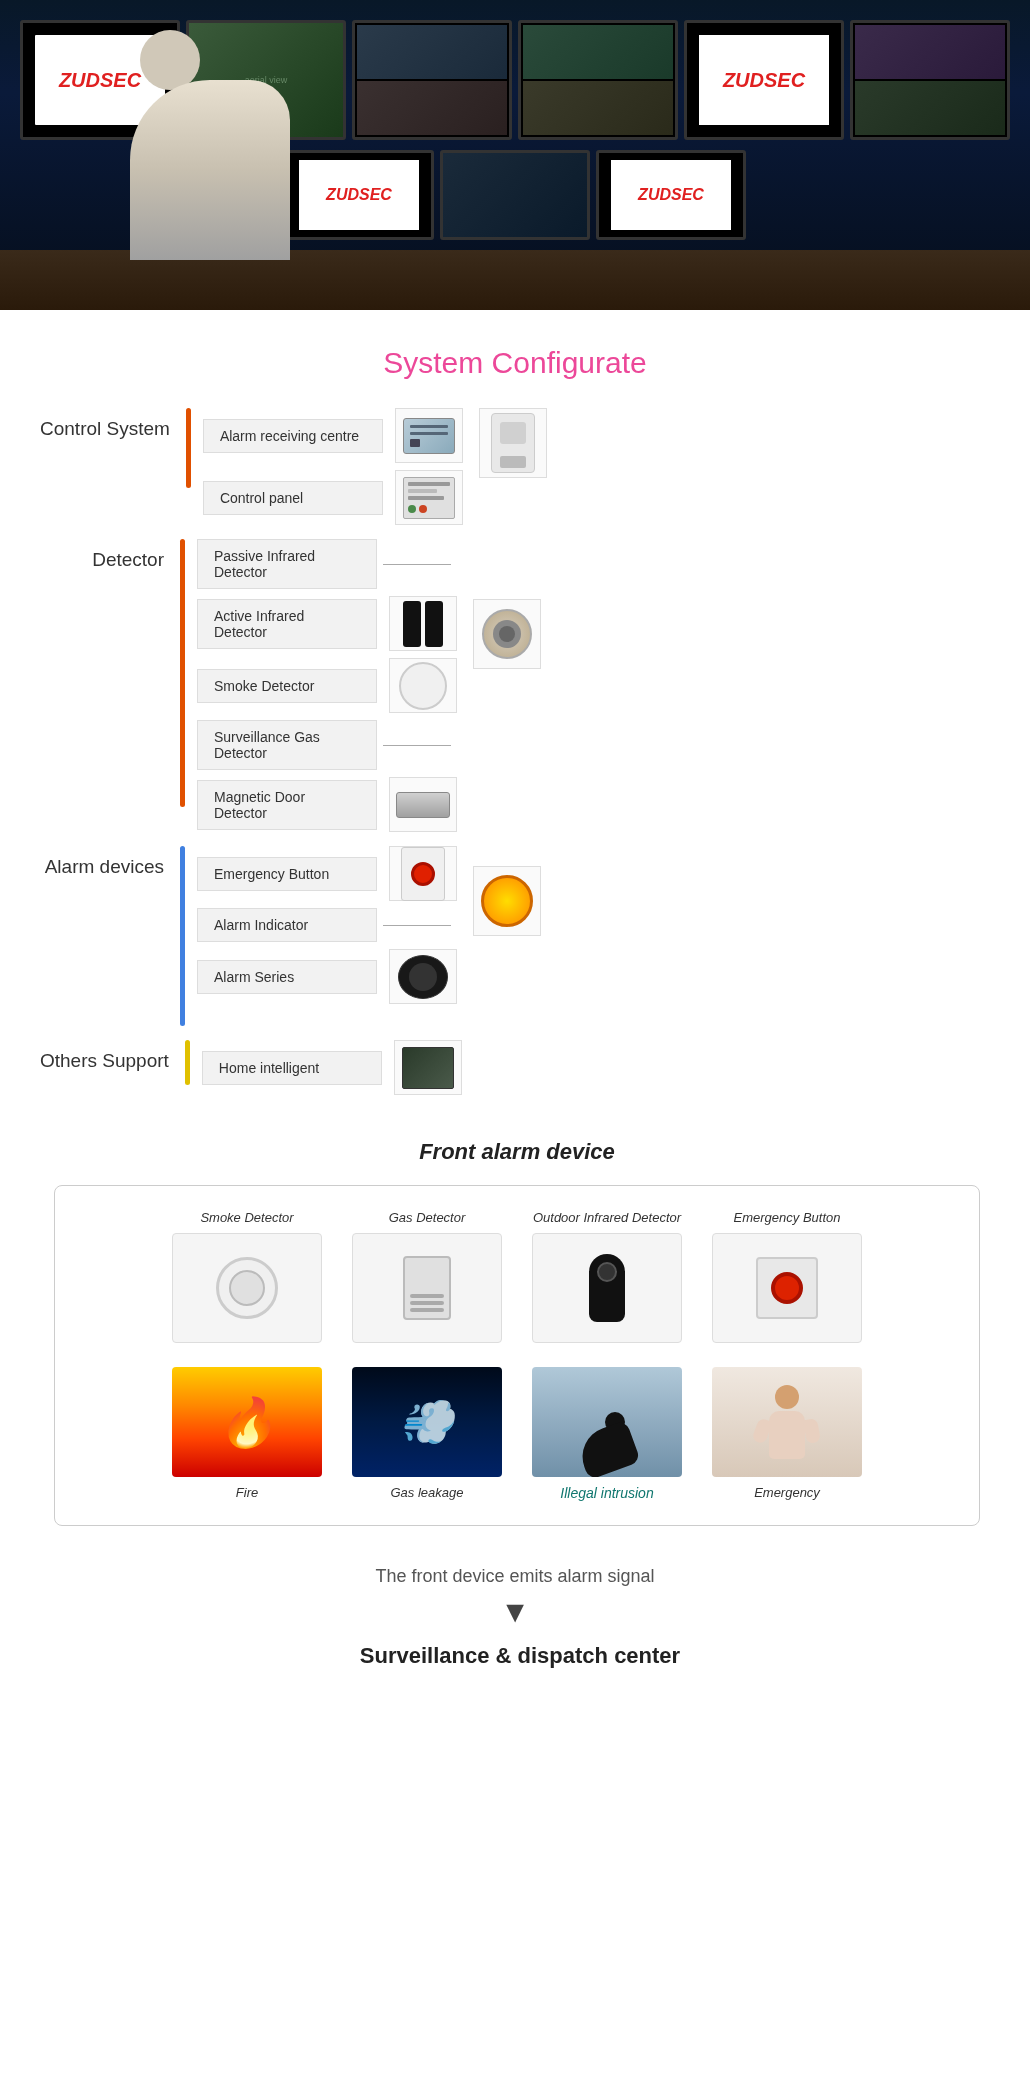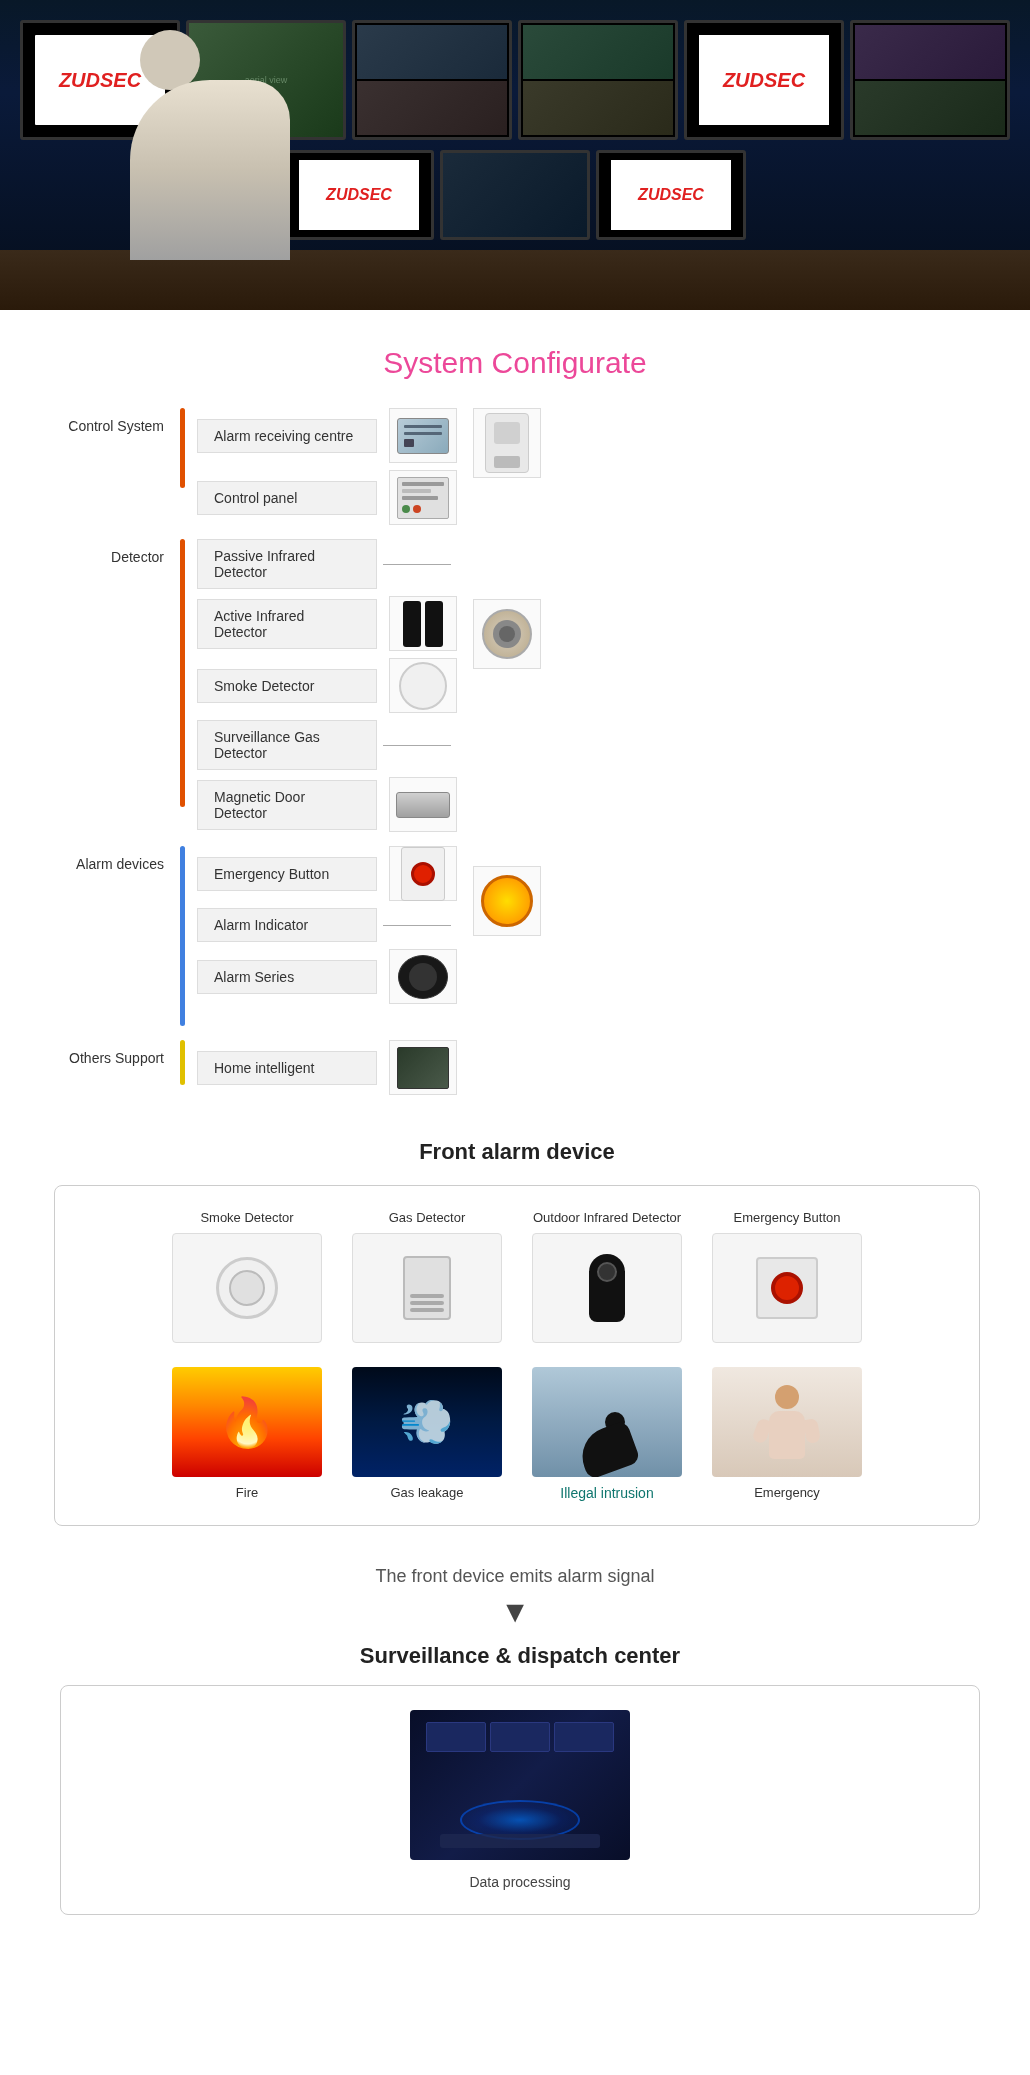--- a/index.html
+++ b/index.html
@@ -18,21 +18,21 @@
     }
     .accent-orange { background: #e05000; }
     .accent-blue { background: #4080e0; }
     .accent-yellow { background: #e0c000; }
 
     
     .full-config {
       padding: 0 40px 20px 40px;
     }
     .cat-label {
-      font-size: 14px;
+      font-size: 19px;
       color: #333;
       min-width: 140px;
       text-align: right;
       padding-right: 16px;
       padding-top: 10px;
       flex-shrink: 0;
     }
     .bar-accent {
       width: 5px;
       border-radius: 3px;
@@ -298,21 +298,21 @@
         <div class="item-box">Home intelligent</div>
         <div class="line-dash"></div>
         <div class="device-thumb">
           <div style="width:52px;height:42px;background:linear-gradient(135deg,#2a3a2a,#4a5a4a);border-radius:2px;border:1px solid #333;"></div>
         </div>
       </div>
     </div>
   </div>
 </div>
 
-<div style="padding:10px 50px 20px 54px;">
+<div style="padding:10px 50px 20px 54px;font-style:italic;">
   <h2 style="text-align:center;font-size:22px;font-weight:bold;color:#222;margin-bottom:20px;">Front alarm device</h2>
   <div style="border:1.5px solid #ccc;border-radius:8px;padding:24px 16px;">
 
     <div style="display:flex;gap:10px;justify-content:center;margin-bottom:24px;">
 
       <div style="display:flex;flex-direction:column;align-items:center;gap:8px;width:170px;">
         <div style="font-size:13px;color:#333;text-align:center;">Smoke Detector</div>
         <div style="width:150px;height:110px;background:#f5f5f5;border:1px solid #ddd;border-radius:4px;display:flex;align-items:center;justify-content:center;">
           <div style="width:62px;height:62px;border-radius:50%;background:#f0f0f0;border:3px solid #ccc;display:flex;align-items:center;justify-content:center;">
             <div style="width:36px;height:36px;border-radius:50%;background:#e0e0e0;border:2px solid #bbb;"></div>
@@ -394,29 +394,13 @@
   </div>
 </div>
 
 <div style="text-align:center;padding:20px 0 8px 0;">
   <p style="font-size:18px;color:#555;margin-bottom:10px;">The front device emits alarm signal</p>
   <div style="font-size:30px;color:#444;line-height:1;">▼</div>
 </div>
 
 <div style="padding:8px 50px 40px 60px;">
   <h2 style="text-align:center;font-size:22px;font-weight:bold;color:#222;margin-bottom:16px;">Surveillance &amp; dispatch center</h2>
-  <div style="border:1.5px solid #ccc;border-radius:8px;padding:24px;display:flex;flex-direction:column;align-items:center;gap:14px;">
-
-    <div style="width:220px;height:150px;background:linear-gradient(135deg,#080e28,#121c48,#080e28);border-radius:4px;display:flex;align-items:center;justify-content:center;overflow:hidden;position:relative;">
-
-      <div style="position:absolute;top:12px;left:16px;right:16px;display:flex;gap:4px;">
-        <div style="flex:1;height:30px;background:#1a2860;border:1px solid #2a3880;border-radius:2px;"></div>
-        <div style="flex:1;height:30px;background:#1a2860;border:1px solid #2a3880;border-radius:2px;"></div>
-        <div style="flex:1;height:30px;background:#1a2860;border:1px solid #2a3880;border-radius:2px;"></div>
-      </div>
-
-      <div style="position:absolute;bottom:20px;width:120px;height:40px;background:radial-gradient(ellipse,rgba(0,120,255,0.6),rgba(0,60,200,0.2),transparent);border-radius:50%;border:2px solid rgba(0,100,255,0.5);"></div>
-
-      <div style="position:absolute;bottom:12px;left:30px;right:30px;height:14px;background:rgba(30,40,80,0.8);border-radius:3px;"></div>
-    </div>
-    <div style="font-size:14px;color:#444;">Data processing</div>
-  </div>
 </div>
 
 </body></html>

